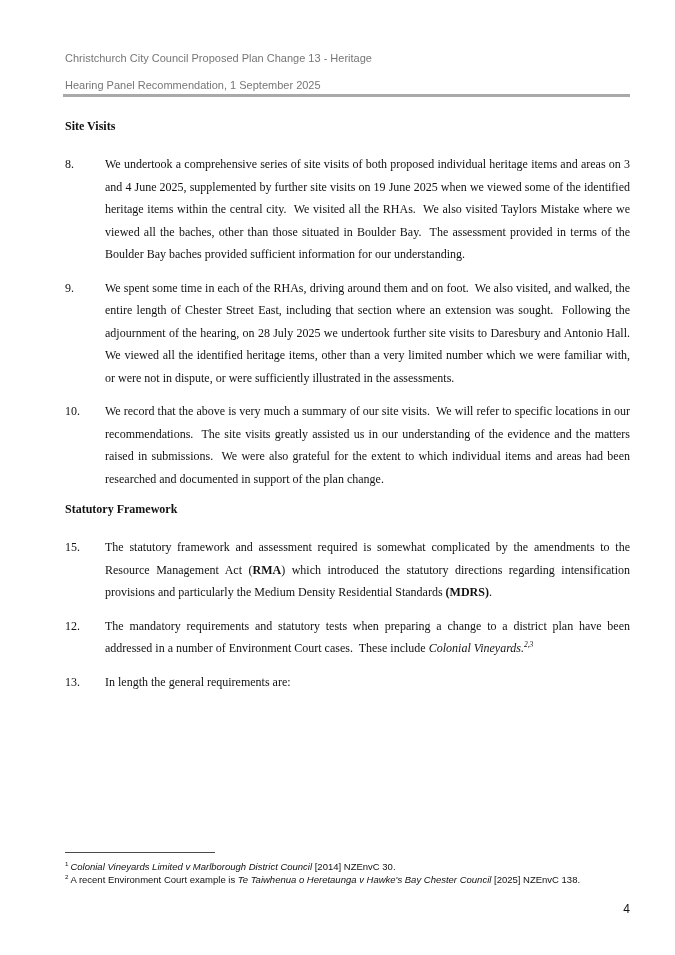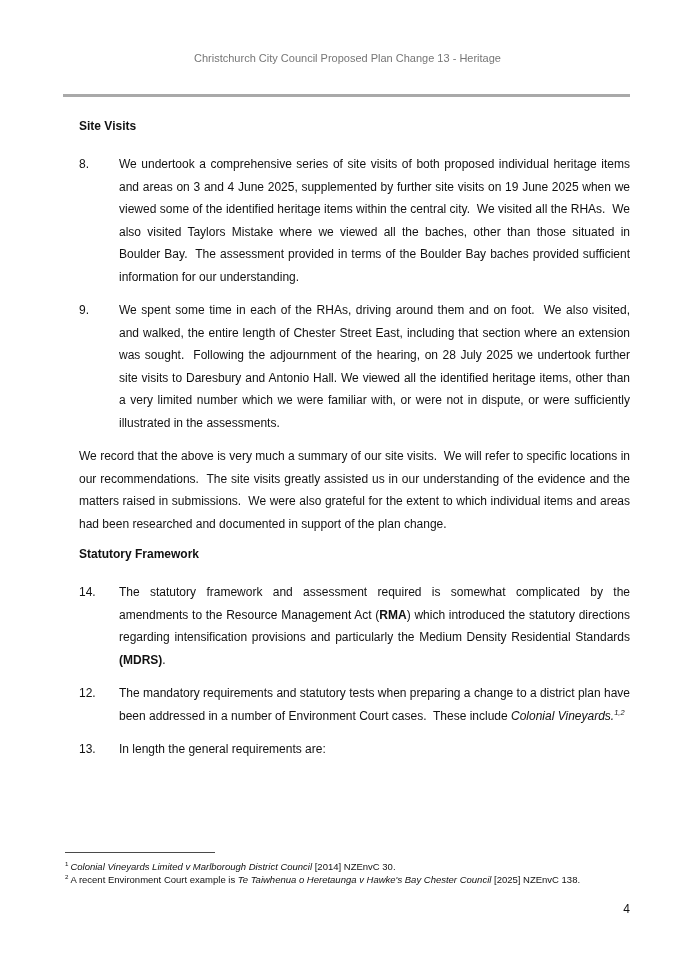--- a/index.html
+++ b/index.html
@@ -12,39 +12,40 @@
     background: #ffffff;
     font-family: "Liberation Sans", "DejaVu Sans", sans-serif;
     color: #1a1a1a;
     overflow: hidden;
   }
   .header {
     position: absolute;
     top: 53px;
     left: 65px;
     right: 45px;
-    text-align: center;
+    text-align: left;
     color: #767676;
     font-size: 11px;
     line-height: 11px;
   }
   .header-line + .header-line { margin-top: 16px; }
   .header-rule {
     position: absolute;
     top: 94px;
     left: 63px;
     right: 45px;
     height: 3px;
     background: #a9a9a9;
   }
   .doc-body {
     position: absolute;
     top: 118px;
-    left: 79px;
+    left: 65px;
     right: 45px;
+    font-family: Liberation Serif, serif;
   }
   .heading {
     font-weight: bold;
     font-size: 12px;
     line-height: 16px;
     margin-bottom: 19px;
     color: #111;
   }
   .para {
     display: flex;
@@ -91,46 +92,48 @@
     color: #111;
   }
 </style>
 </head>
 <body>
 
 <div class="page">
 
   <div class="header">
     <div class="header-line">Christchurch City Council Proposed Plan Change 13 - Heritage</div>
+    <div class="header-line">Hearing Panel Recommendation, 1 September 2025</div>
   </div>
 
   <div class="header-rule"></div>
 
   <div class="doc-body">
     <div>
         <div class="heading">Site Visits</div>
         <div class="para">
           <div class="para-num">8.</div>
           <div class="para-text"><span>We undertook a comprehensive series of site visits of both proposed individual heritage items and areas on 3 and 4 June 2025, supplemented by further site visits on 19 June 2025 when we viewed some of the identified heritage items within the central city.&nbsp; We visited all the RHAs.&nbsp; We also visited Taylors Mistake where we viewed all the baches, other than those situated in Boulder Bay.&nbsp; The assessment provided in terms of the Boulder Bay baches provided sufficient information for our understanding.</span></div>
         </div>
         <div class="para">
           <div class="para-num">9.</div>
           <div class="para-text"><span>We spent some time in each of the RHAs, driving around them and on foot.&nbsp; We also visited, and walked, the entire length of Chester Street East, including that section where an extension was sought.&nbsp; Following the adjournment of the hearing, on 28 July 2025 we undertook further site visits to Daresbury and Antonio Hall. We viewed all the identified heritage items, other than a very limited number which we were familiar with, or were not in dispute, or were sufficiently illustrated in the assessments.</span></div>
         </div>
         <div class="para">
+          <div class="para-num">10.</div>
           <div class="para-text"><span>We record that the above is very much a summary of our site visits.&nbsp; We will refer to specific locations in our recommendations.&nbsp; The site visits greatly assisted us in our understanding of the evidence and the matters raised in submissions.&nbsp; We were also grateful for the extent to which individual items and areas had been researched and documented in support of the plan change.</span></div>
         </div>
         <div class="heading">Statutory Framework</div>
         <div class="para">
-          <div class="para-num">14.</div>
+          <div class="para-num">15.</div>
           <div class="para-text"><span>The statutory framework and assessment required is somewhat complicated by the amendments to the Resource Management Act (</span><span class="seg-b">RMA</span><span>) which introduced the statutory directions regarding intensification provisions and particularly the Medium Density Residential Standards </span><span class="seg-b">(MDRS)</span><span>.</span></div>
         </div>
         <div class="para">
           <div class="para-num">12.</div>
-          <div class="para-text"><span>The mandatory requirements and statutory tests when preparing a change to a district plan have been addressed in a number of Environment Court cases.&nbsp; These include </span><span class="seg-i">Colonial Vineyards.</span><sup class="seg-i">1,2</sup></div>
+          <div class="para-text"><span>The mandatory requirements and statutory tests when preparing a change to a district plan have been addressed in a number of Environment Court cases.&nbsp; These include </span><span class="seg-i">Colonial Vineyards.</span><sup class="seg-i">2,3</sup></div>
         </div>
         <div class="para">
           <div class="para-num">13.</div>
           <div class="para-text"><span>In length the general requirements are:</span></div>
         </div>
       </div>
   </div>
 
   <div class="footnotes">
     <div class="fn-sep"></div>

